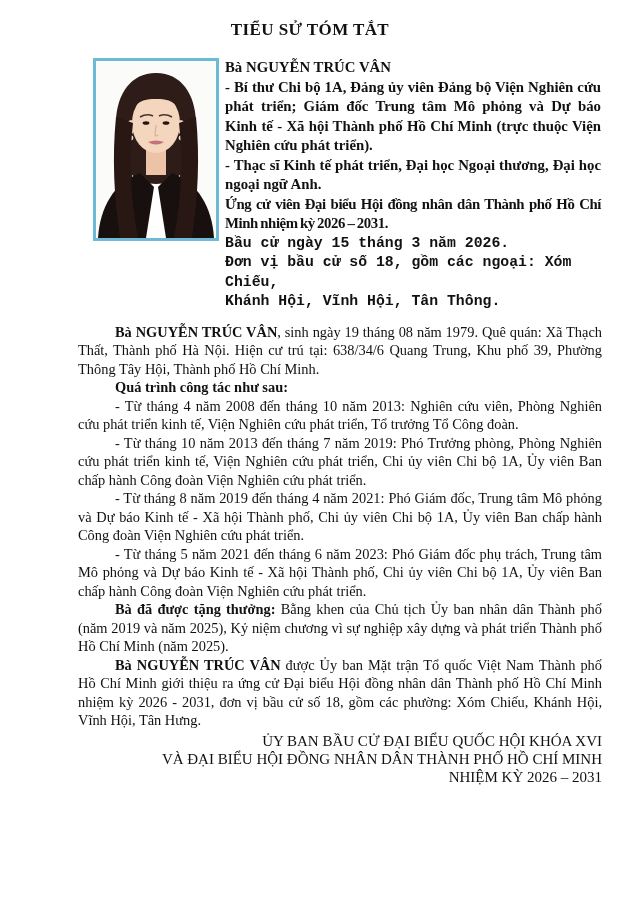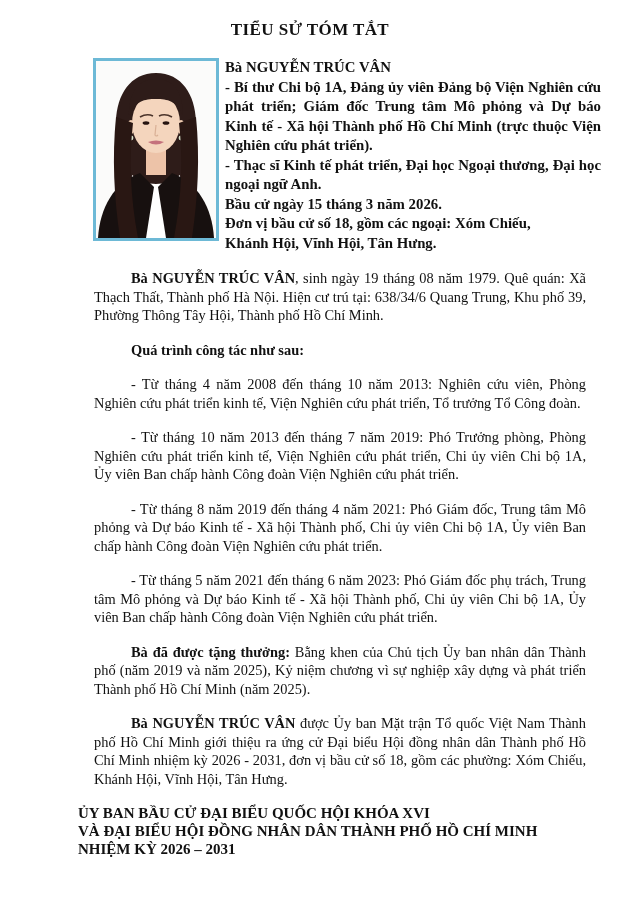--- a/index.html
+++ b/index.html
@@ -33,33 +33,33 @@
   .photo-frame svg{display:block;}
   .profile{
     margin-left:6px;
     width:376px;
     font-weight:bold;
     font-size:14.8px;
     line-height:19.5px;
   }
   .profile p{margin:0;text-align:justify;}
   .profile p.pname{text-align:left;}
-  .profile p.left{text-align:left;}
+  .profile p.left{text-align:left;font-family:Liberation Mono, monospace;}
   .profile p.tight{letter-spacing:-0.4px;word-spacing:-1px;}
   .body-text{
     margin:11px 38px 0 78px;
     font-size:14.4px;
     line-height:18.5px;
     text-align:justify;
   }
-  .body-text p{margin:16px;text-indent:37px;}
+  .body-text p{margin:0;text-indent:37px;}
   .footer{
     margin:2px 38px 0 78px;
-    text-align:left;
-    font-weight:bold;
+    text-align:right;
+    font-weight:normal;
     font-size:15px;
     line-height:18px;
   }
   .footer div{margin:0;}
   b{font-weight:bold;}
 </style>
 </head>
 <body>
 
 <div class="page">
@@ -89,23 +89,24 @@
         <path d="M52,81 Q60,78 68,81 Q60,86 52,81 Z" fill="#c4717c"></path>
         <path d="M20,56 C16,96 18,136 24,177 L42,177 C34,134 33,96 37,62 Z" fill="#291713"></path>
         <path d="M100,56 C104,96 102,136 96,177 L78,177 C86,134 87,96 83,62 Z" fill="#291713"></path>
       </svg>
     </div>
 
     <div class="profile">
       <p class="pname">Bà NGUYỄN TRÚC VÂN</p>
       <p>- Bí thư Chi bộ 1A, Đảng ủy viên Đảng bộ Viện Nghiên cứu phát triển; Giám đốc Trung tâm Mô phỏng và Dự báo Kinh tế - Xã hội Thành phố Hồ Chí Minh (trực thuộc Viện Nghiên cứu phát triển).</p>
       <p>- Thạc sĩ Kinh tế phát triển, Đại học Ngoại thương, Đại học ngoại ngữ Anh.</p>
+      <p class="tight">Ứng cử viên Đại biểu Hội đồng nhân dân Thành phố Hồ Chí Minh nhiệm kỳ 2026 – 2031.</p>
       <p class="left">Bầu cử ngày 15 tháng 3 năm 2026.</p>
       <p class="left">Đơn vị bầu cử số 18, gồm các ngoại: Xóm Chiếu,</p>
-      <p class="left">Khánh Hội, Vĩnh Hội, Tân Hưng.</p>
+      <p class="left">Khánh Hội, Vĩnh Hội, Tân Thông.</p>
     </div>
   </div>
 
   <div class="body-text">
     <p><b>Bà NGUYỄN TRÚC VÂN</b><span>, sinh ngày 19 tháng 08 năm 1979. Quê quán: Xã Thạch Thất, Thành phố Hà Nội. Hiện cư trú tại: 638/34/6 Quang Trung, Khu phố 39, Phường Thông Tây Hội, Thành phố Hồ Chí Minh.</span></p>
     <p><b>Quá trình công tác như sau:</b></p>
     <p><span>- Từ tháng 4 năm 2008 đến tháng 10 năm 2013: Nghiên cứu viên, Phòng Nghiên cứu phát triển kinh tế, Viện Nghiên cứu phát triển, Tổ trưởng Tổ Công đoàn.</span></p>
     <p><span>- Từ tháng 10 năm 2013 đến tháng 7 năm 2019: Phó Trưởng phòng, Phòng Nghiên cứu phát triển kinh tế, Viện Nghiên cứu phát triển, Chi ủy viên Chi bộ 1A, Ủy viên Ban chấp hành Công đoàn Viện Nghiên cứu phát triển.</span></p>
     <p><span>- Từ tháng 8 năm 2019 đến tháng 4 năm 2021: Phó Giám đốc, Trung tâm Mô phỏng và Dự báo Kinh tế - Xã hội Thành phố, Chi ủy viên Chi bộ 1A, Ủy viên Ban chấp hành Công đoàn Viện Nghiên cứu phát triển.</span></p>
     <p><span>- Từ tháng 5 năm 2021 đến tháng 6 năm 2023: Phó Giám đốc phụ trách, Trung tâm Mô phỏng và Dự báo Kinh tế - Xã hội Thành phố, Chi ủy viên Chi bộ 1A, Ủy viên Ban chấp hành Công đoàn Viện Nghiên cứu phát triển.</span></p>

